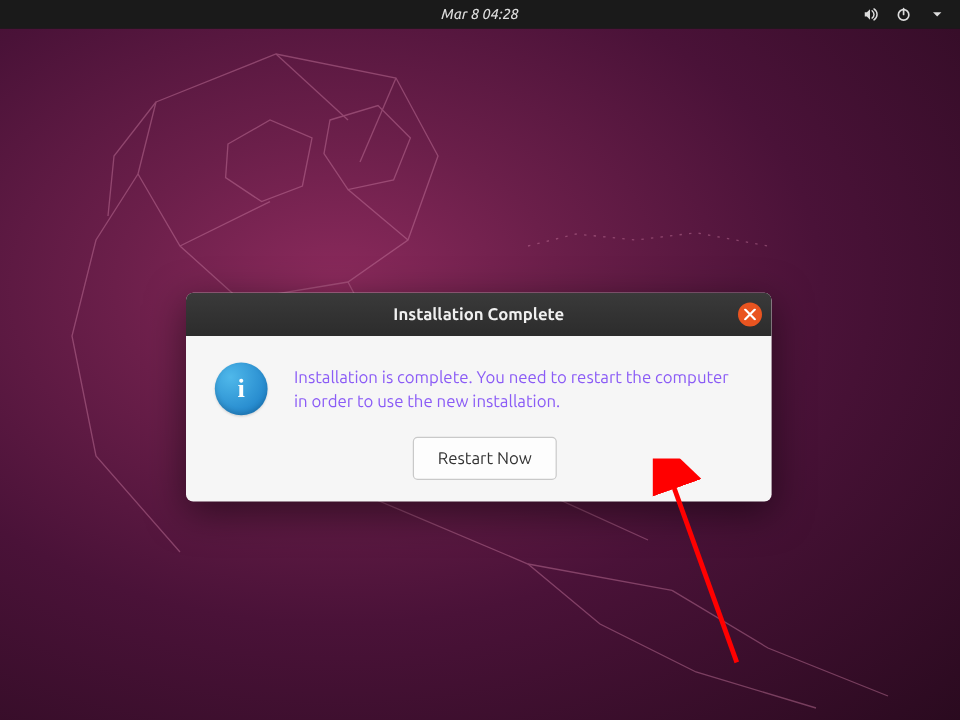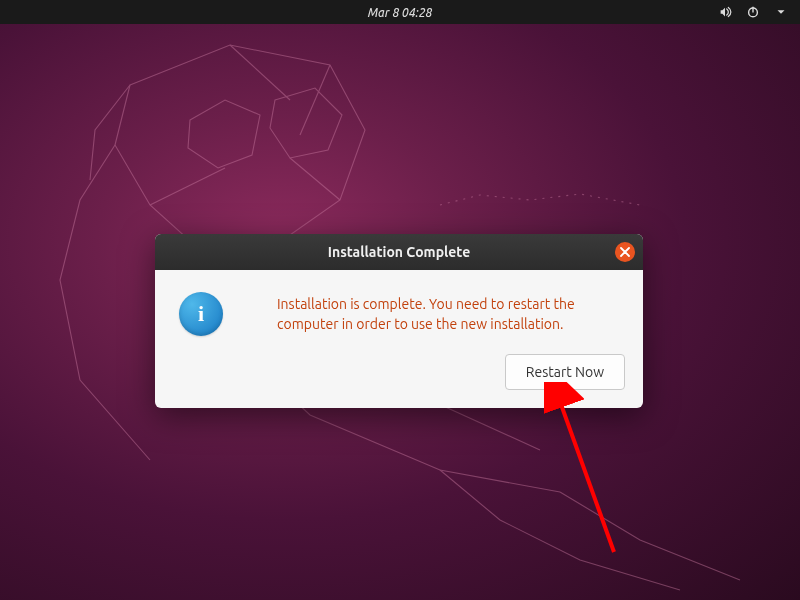--- a/index.html
+++ b/index.html
@@ -59,21 +59,21 @@
     .tray-icon {
       display: inline-flex;
       align-items: center;
       justify-content: center;
       width: 14px;
       height: 14px;
     }
     .dialog {
       position: absolute;
       left: 155px;
-      top: 234px;
+      top: 244px;
       width: 488px;
       background: #f6f6f6;
       border-radius: 6px;
       box-shadow: 0 8px 32px rgba(0,0,0,0.5);
       z-index: 20;
       overflow: hidden;
     }
     .dialog-titlebar {
       height: 36px;
       background: linear-gradient(to bottom, #3a3a3a, #2c2c2c);
@@ -121,30 +121,29 @@
       box-shadow: inset 0 -2px 4px rgba(0,0,0,0.15), 0 1px 2px rgba(0,0,0,0.15);
     }
     .info-icon-letter {
       color: #fff;
       font-family: Georgia, serif;
       font-size: 22px;
       font-weight: bold;
     }
     .dialog-text {
       flex: 1;
-      color: #c2410c;
+      color: #8b5cf6;
       font-size: 14px;
       line-height: 1.45;
       padding-top: 2px;
-      margin-left: 32px;
     }
     .dialog-actions {
       padding: 0 18px 18px 28px;
       display: flex;
-      justify-content: flex-end;
+      justify-content: center;
     }
     .restart-btn {
       background: #fdfdfd;
       border: 1px solid #c9c9c9;
       border-radius: 4px;
       padding: 9px 20px;
       font-size: 14px;
       color: #333;
       cursor: pointer;
       font-family: inherit;

